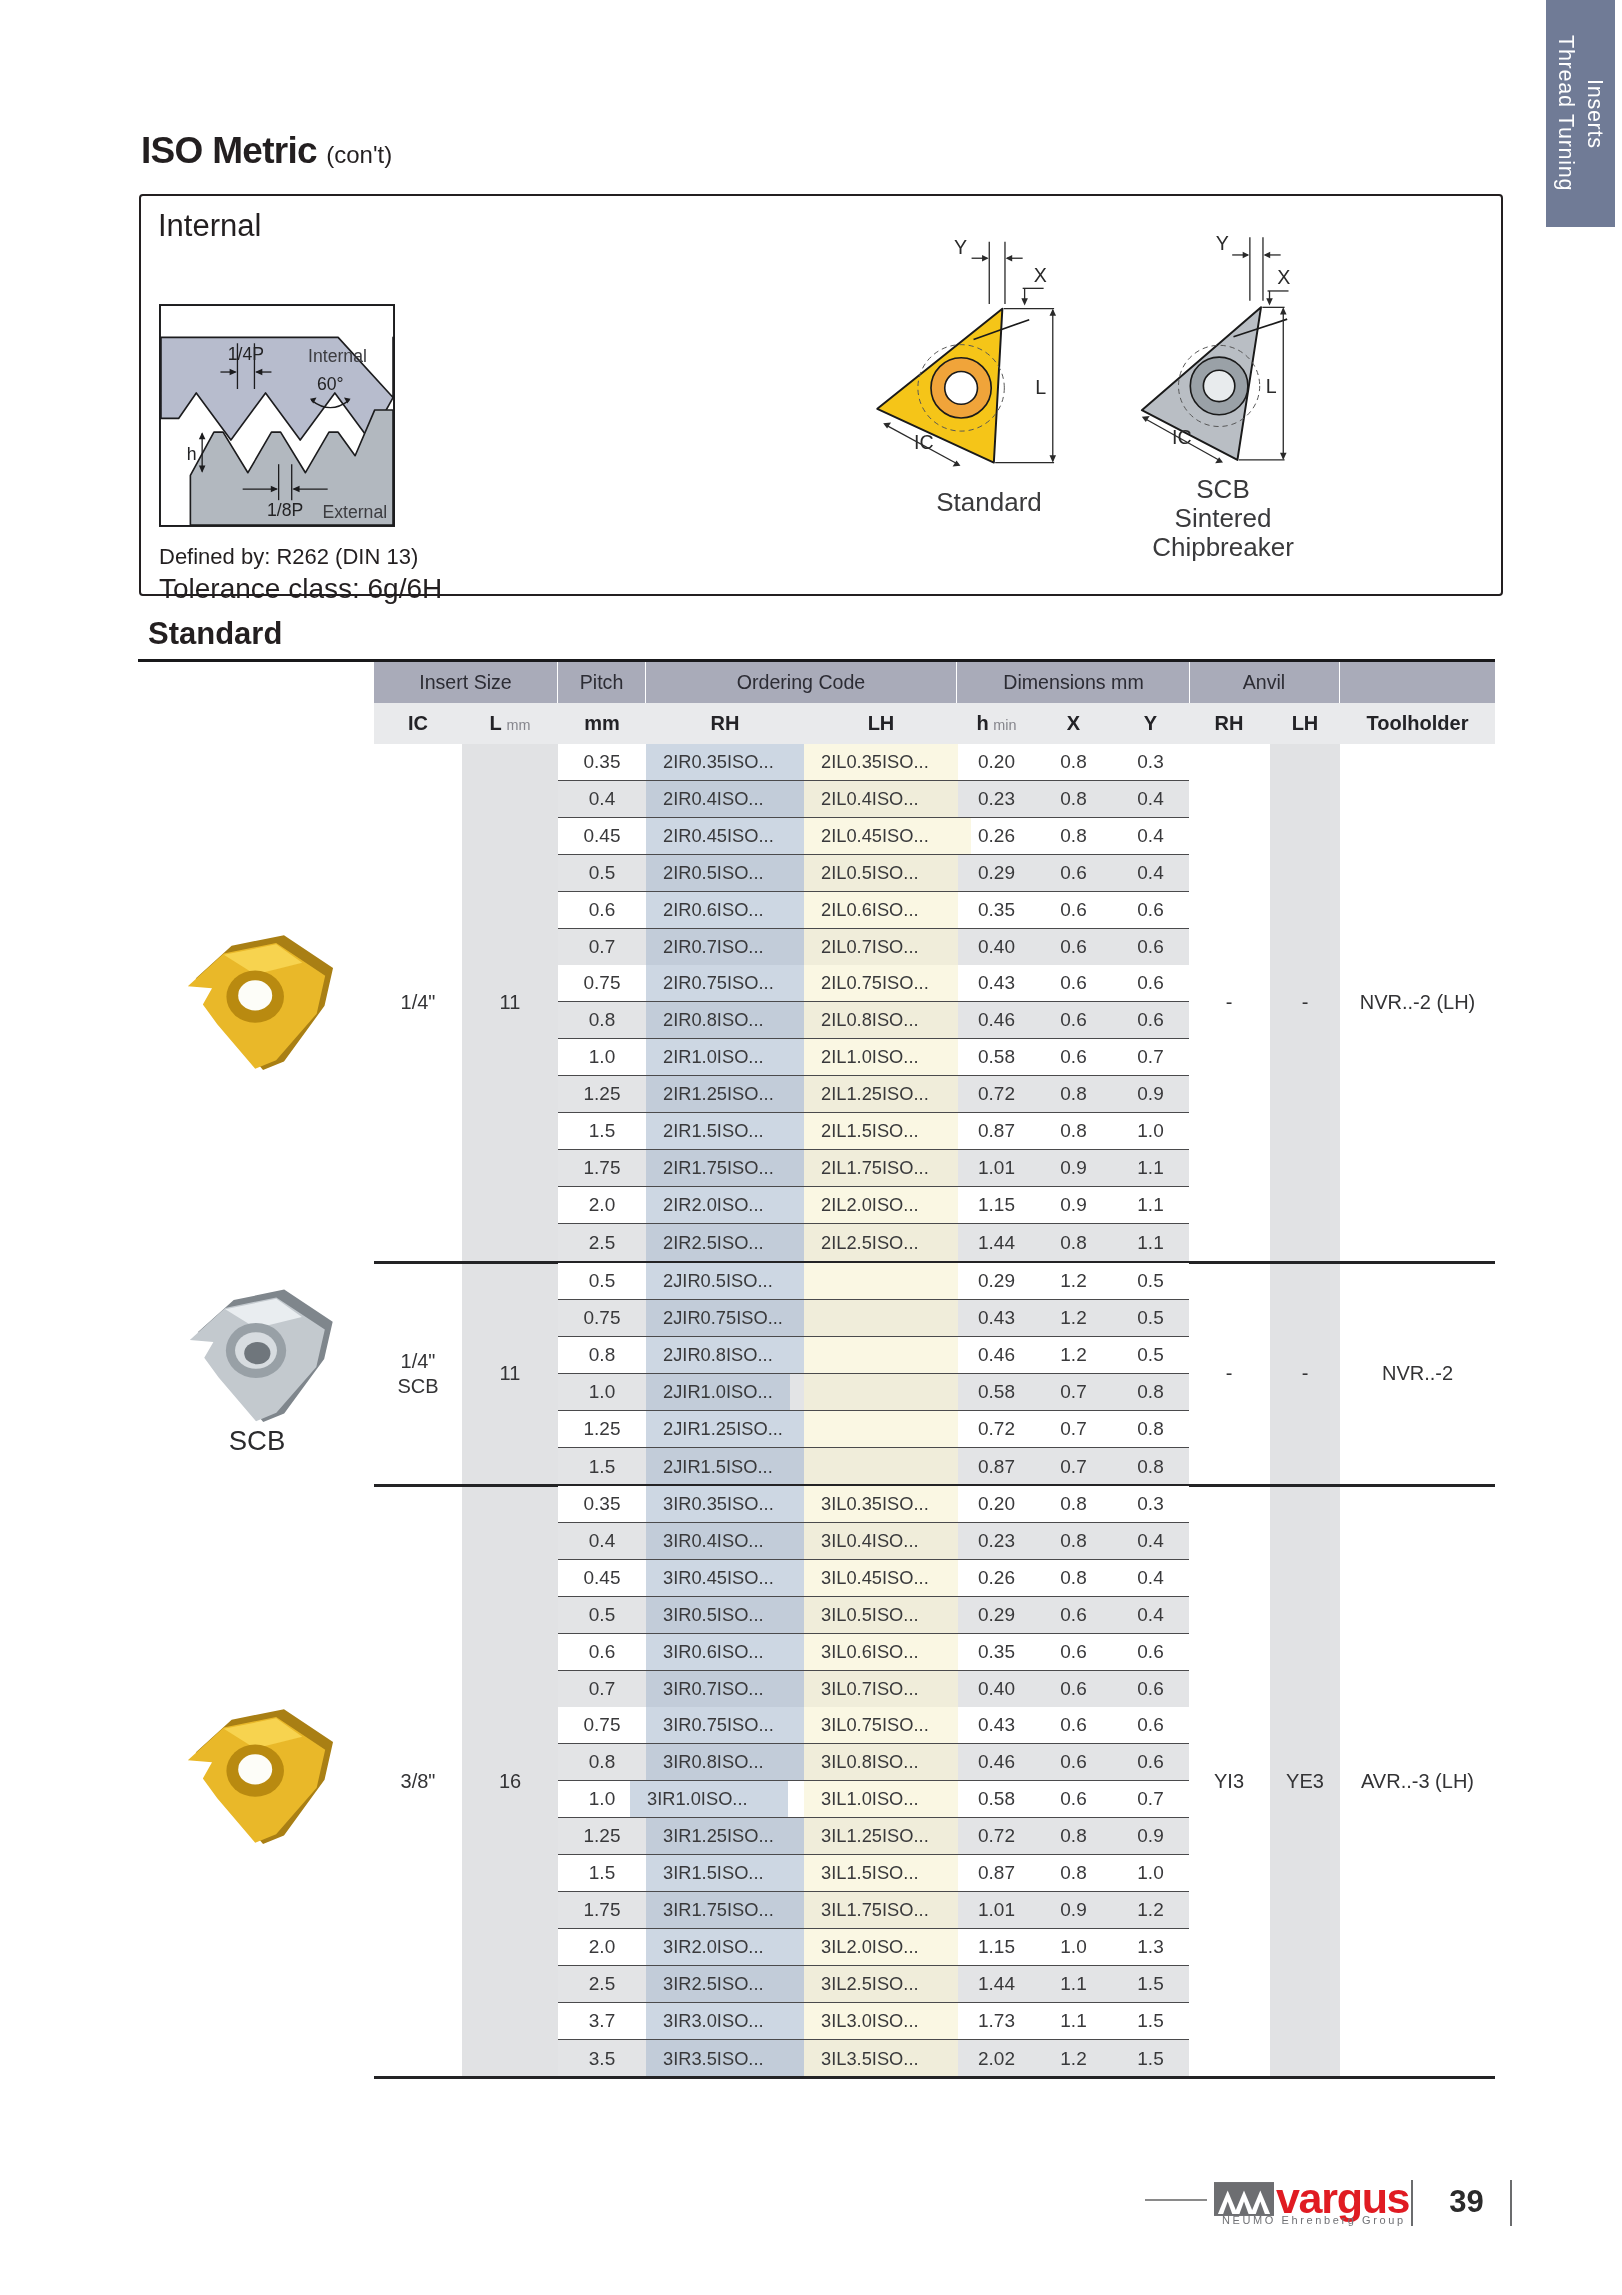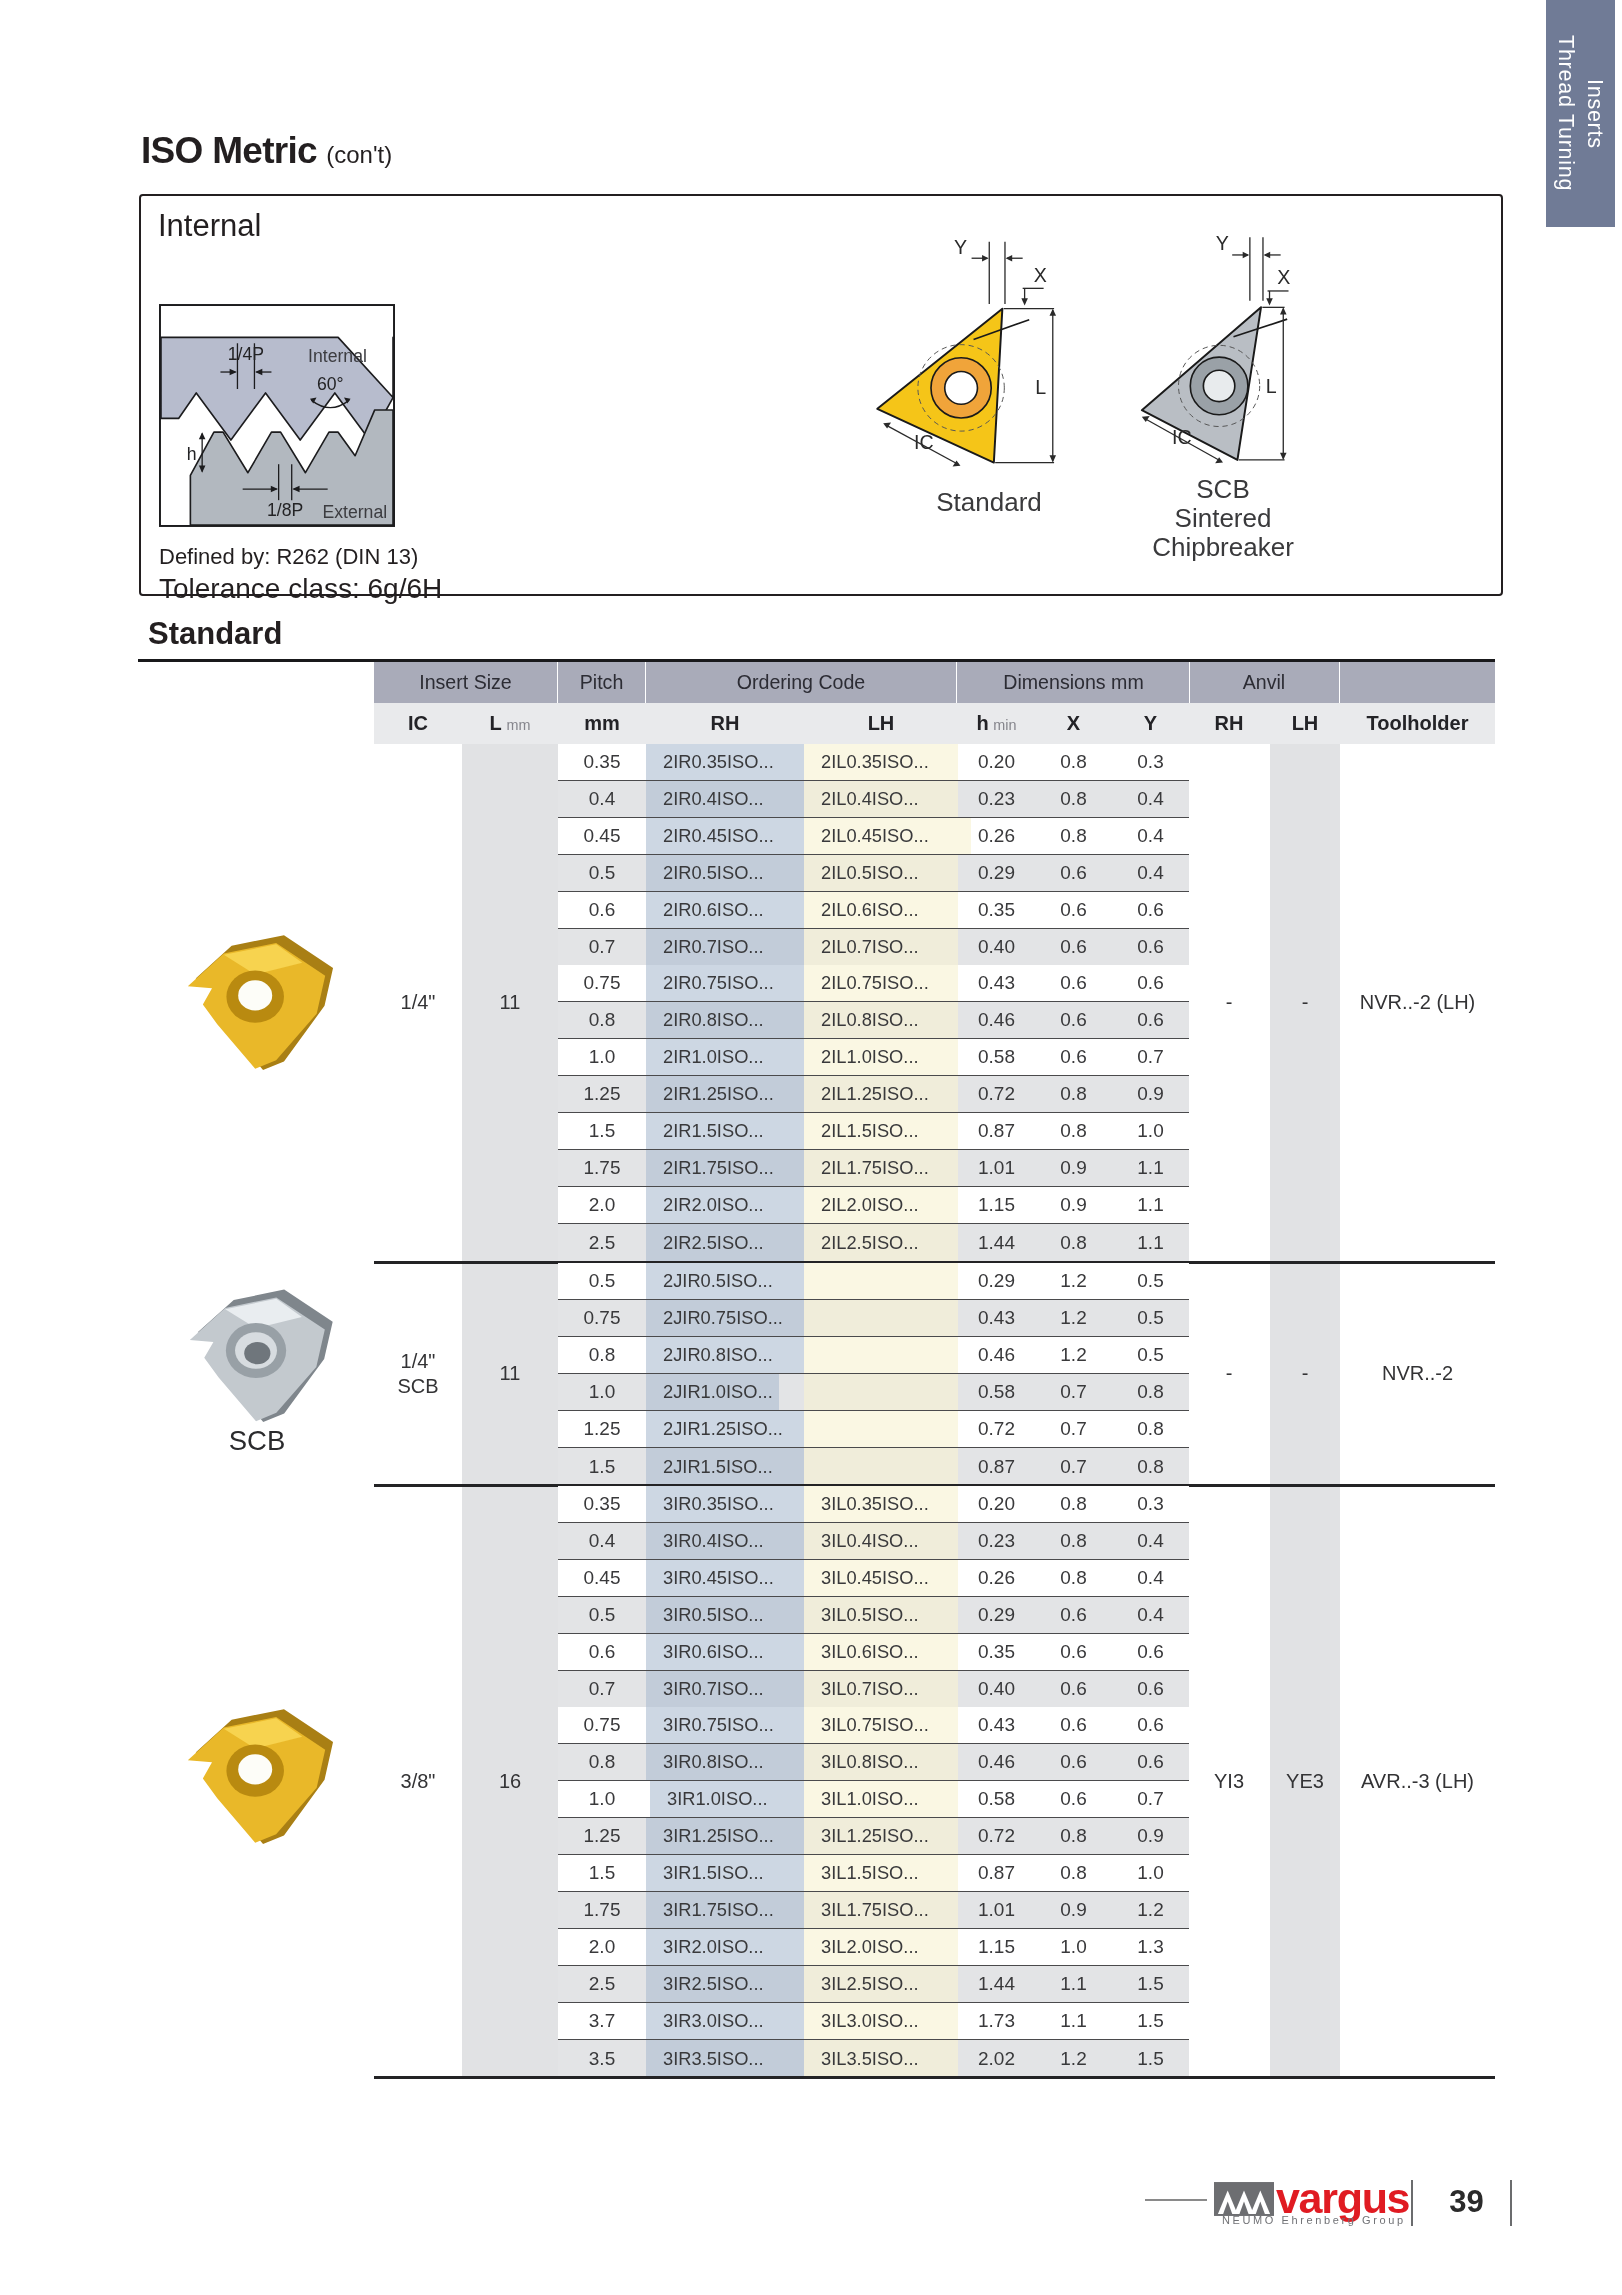--- a/index.html
+++ b/index.html
@@ -389,21 +389,21 @@
         <div class="trow stripe0 rowsep" style="top: 74px; height: 37px;">
           <div class="cell pitch-cell cen" style="left: 0px; width: 88px;">0.8</div>
           <div class="cell code-cell rh-bg0" style="left: 88px; width: 158px;">2JIR0.8ISO...</div>
           <div class="cell code-cell lh-bg0" style="left: 246px; width: 154px;"></div>
           <div class="cell dim-cell cen" style="left: 400px; width: 77px;">0.46</div>
           <div class="cell dim-cell cen" style="left: 477px; width: 77px;">1.2</div>
           <div class="cell dim-cell cen" style="left: 554px; width: 77px;">0.5</div>
         </div>
         <div class="trow stripe1 rowsep" style="top: 111px; height: 37px;">
           <div class="cell pitch-cell cen" style="left: 0px; width: 88px;">1.0</div>
-          <div class="cell code-cell rh-bg1" style="left: 88px; width: 133px;">2JIR1.0ISO...</div>
+          <div class="cell code-cell rh-bg1" style="left: 88px; width: 144px;">2JIR1.0ISO...</div>
           <div class="cell code-cell lh-bg1" style="left: 246px; width: 154px;"></div>
           <div class="cell dim-cell cen" style="left: 400px; width: 77px;">0.58</div>
           <div class="cell dim-cell cen" style="left: 477px; width: 77px;">0.7</div>
           <div class="cell dim-cell cen" style="left: 554px; width: 77px;">0.8</div>
         </div>
         <div class="trow stripe0 rowsep" style="top: 148px; height: 37px;">
           <div class="cell pitch-cell cen" style="left: 0px; width: 88px;">1.25</div>
           <div class="cell code-cell rh-bg0" style="left: 88px; width: 158px;">2JIR1.25ISO...</div>
           <div class="cell code-cell lh-bg0" style="left: 246px; width: 154px;"></div>
           <div class="cell dim-cell cen" style="left: 400px; width: 77px;">0.72</div>
@@ -488,21 +488,21 @@
         <div class="trow stripe1 rowsep" style="top: 258px; height: 37px;">
           <div class="cell pitch-cell cen" style="left: 0px; width: 88px;">0.8</div>
           <div class="cell code-cell rh-bg1" style="left: 88px; width: 158px;">3IR0.8ISO...</div>
           <div class="cell code-cell lh-bg1" style="left: 246px; width: 154px;">3IL0.8ISO...</div>
           <div class="cell dim-cell cen" style="left: 400px; width: 77px;">0.46</div>
           <div class="cell dim-cell cen" style="left: 477px; width: 77px;">0.6</div>
           <div class="cell dim-cell cen" style="left: 554px; width: 77px;">0.6</div>
         </div>
         <div class="trow stripe0 rowsep" style="top: 295px; height: 37px;">
           <div class="cell pitch-cell cen" style="left: 0px; width: 88px;">1.0</div>
-          <div class="cell code-cell rh-bg0" style="left: 92px; width: 158px;">3IR1.0ISO...</div>
+          <div class="cell code-cell rh-bg0" style="left: 72px; width: 158px;">3IR1.0ISO...</div>
           <div class="cell code-cell lh-bg0" style="left: 246px; width: 154px;">3IL1.0ISO...</div>
           <div class="cell dim-cell cen" style="left: 400px; width: 77px;">0.58</div>
           <div class="cell dim-cell cen" style="left: 477px; width: 77px;">0.6</div>
           <div class="cell dim-cell cen" style="left: 554px; width: 77px;">0.7</div>
         </div>
         <div class="trow stripe1 rowsep" style="top: 332px; height: 37px;">
           <div class="cell pitch-cell cen" style="left: 0px; width: 88px;">1.25</div>
           <div class="cell code-cell rh-bg1" style="left: 88px; width: 158px;">3IR1.25ISO...</div>
           <div class="cell code-cell lh-bg1" style="left: 246px; width: 154px;">3IL1.25ISO...</div>
           <div class="cell dim-cell cen" style="left: 400px; width: 77px;">0.72</div>

